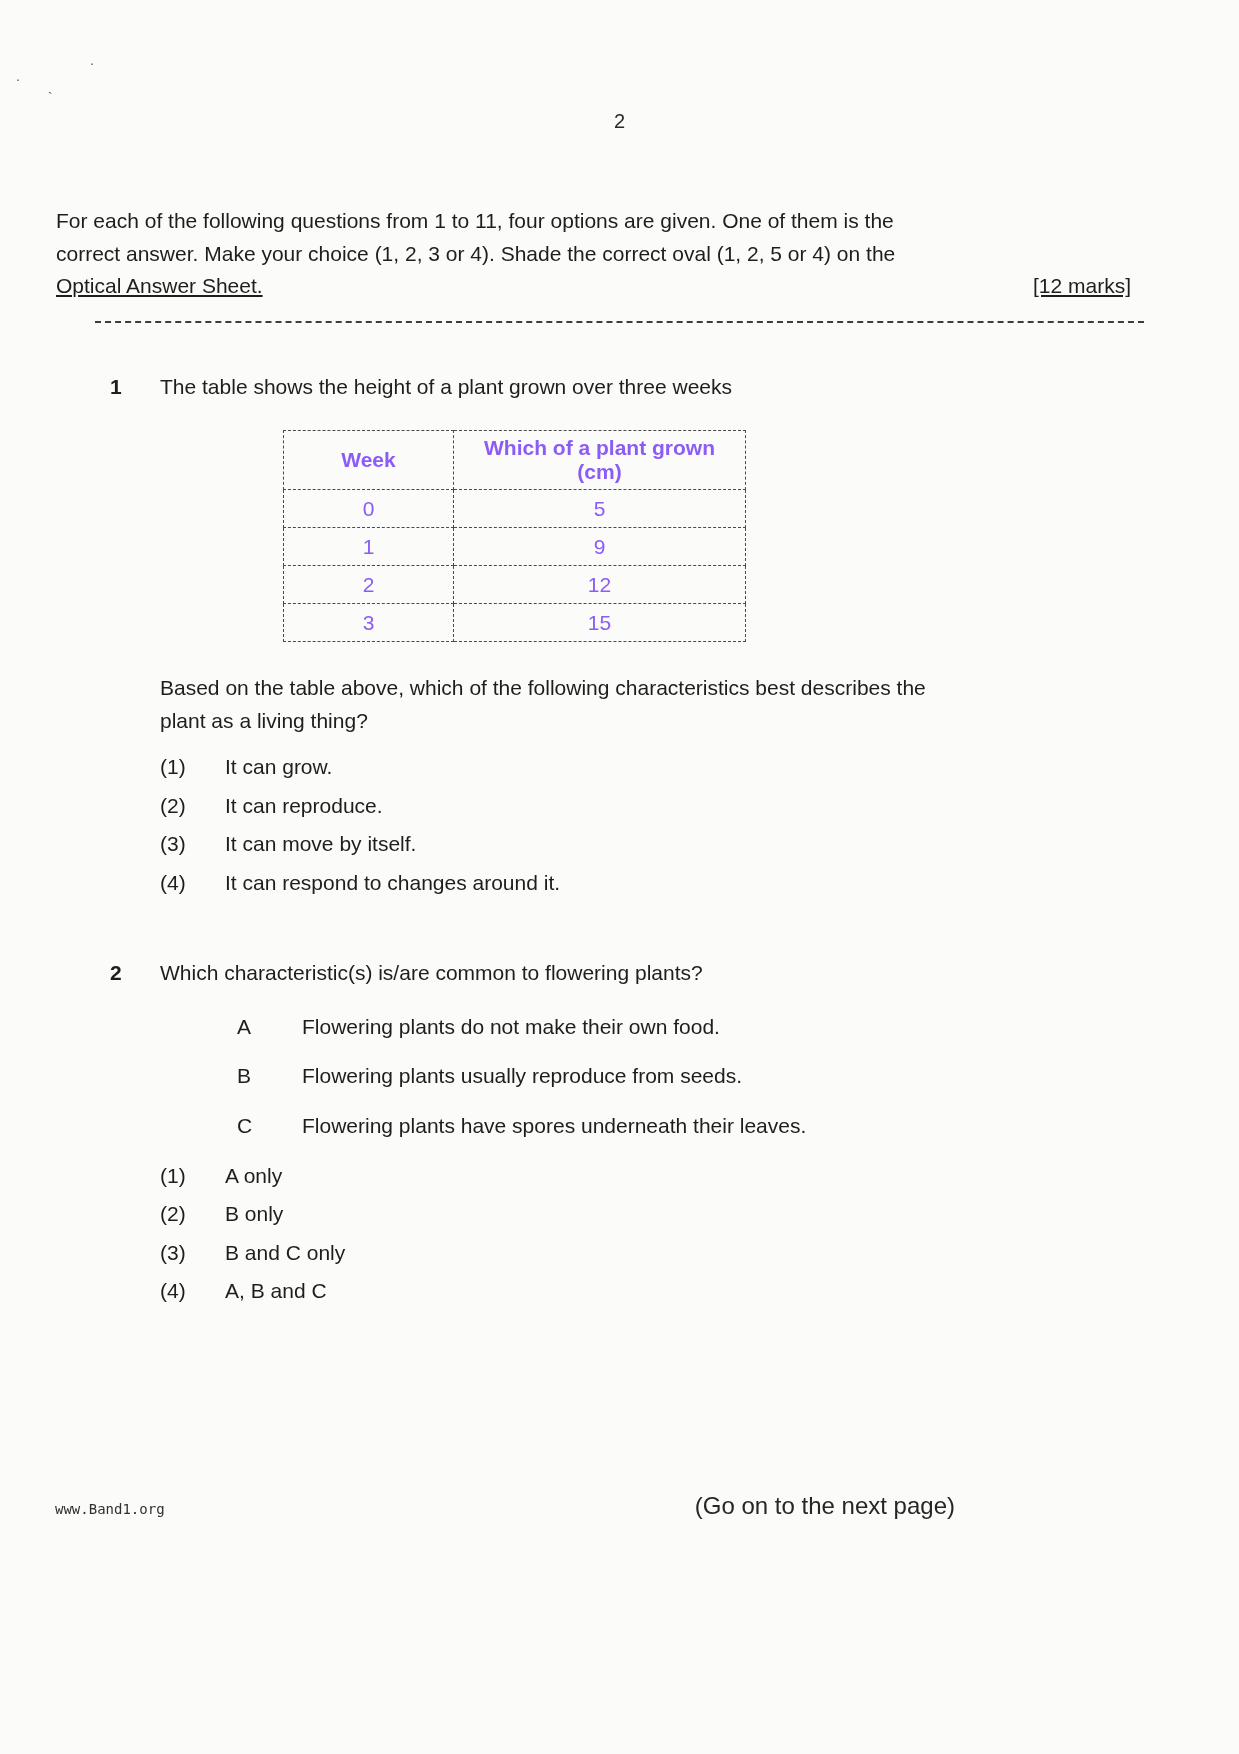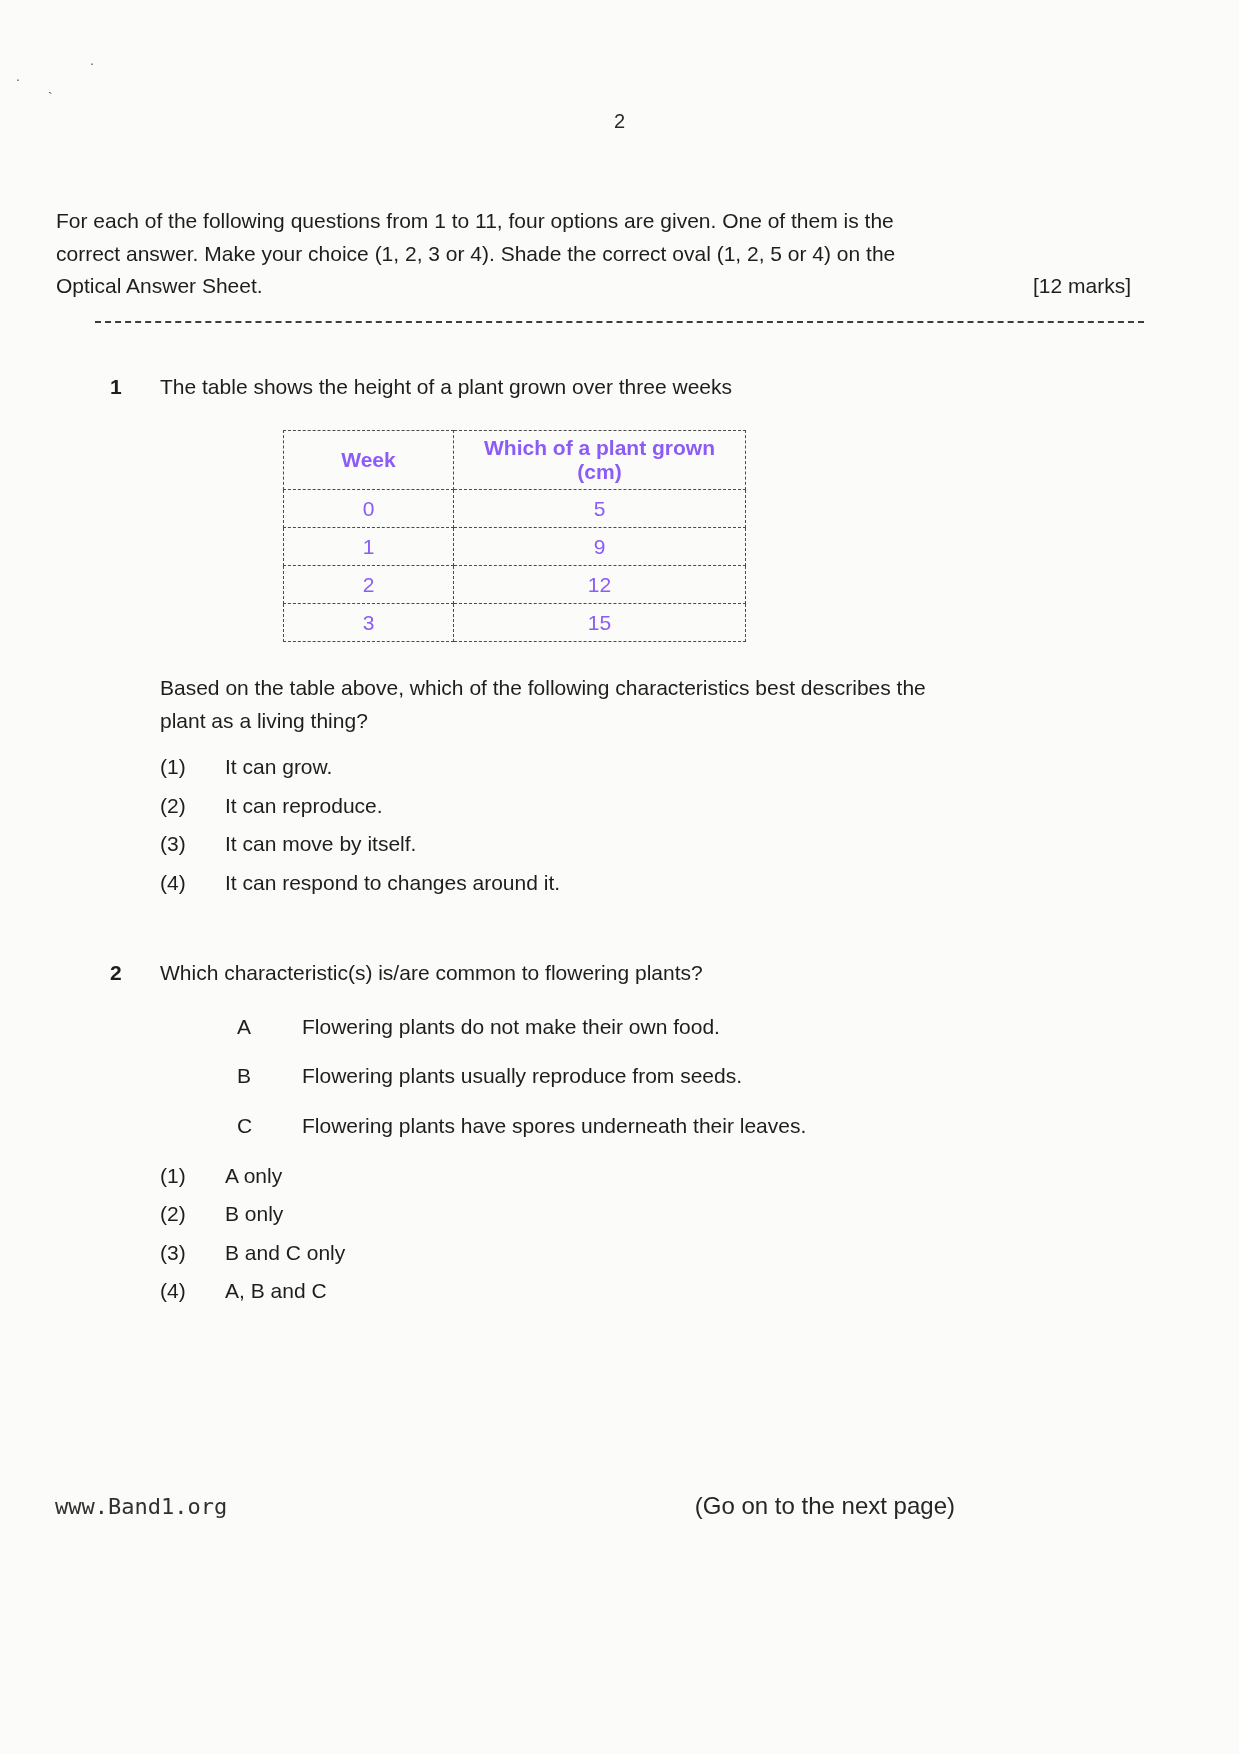--- a/index.html
+++ b/index.html
@@ -24,20 +24,21 @@
   }
   .instructions {
     margin: 72px 108px 0 56px;
     line-height: 1.55;
   }
   .instr-line { white-space: nowrap; }
   .instr-last {
     display: flex;
     justify-content: space-between;
     align-items: flex-end;
+    text-decoration: underline;
   }
   .separator {
     margin: 18px 95px 0 95px;
     border-top: 2px dashed #3d3d3d;
     height: 0;
   }
   .question { margin: 0 108px 0 110px; }
   .q1 { margin-top: 48px; }
   .q2 { margin-top: 58px; }
   .q-head { display: flex; line-height: 1.5; }
@@ -80,21 +81,21 @@
     position: absolute;
     top: 1492px;
     left: 55px;
     width: 900px;
     display: flex;
     justify-content: space-between;
     align-items: baseline;
   }
   .footer-left {
     font-family: "DejaVu Sans Mono", monospace;
-    font-size: 22px;
+    font-size: 14px;
     color: #303030;
   }
   .footer-right { font-size: 24px; color: #262626; }
 
   
   .speck { position: absolute; color: #555; font-size: 14px; }
   .speck-1 { left: 90px; top: 52px; }
   .speck-2 { left: 16px; top: 68px; }
   .speck-3 { left: 48px; top: 90px; }
 </style>

